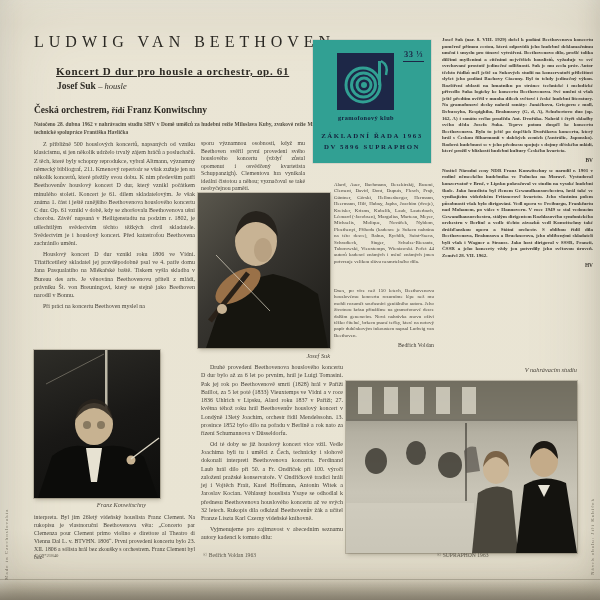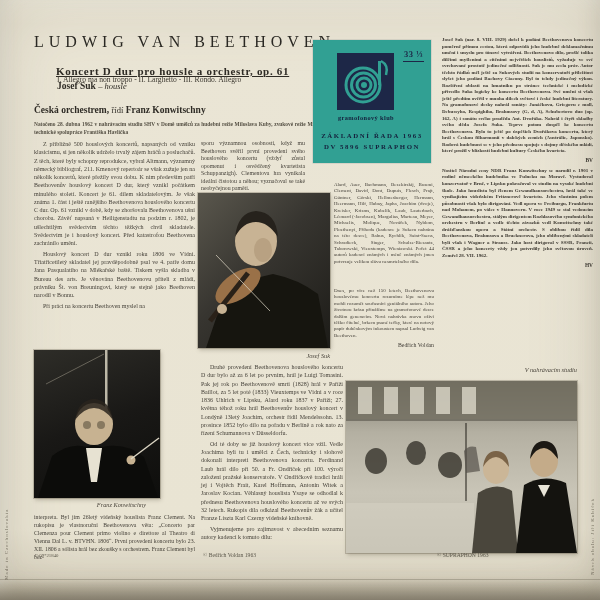--- a/index.html
+++ b/index.html
@@ -8,21 +8,21 @@
     background:linear-gradient(180deg,#f0ecdd 0%,#eae5d5 4%,#e9e4d3 88%,#ddd7c5 96%,#c3bdab 100%);
     box-shadow:inset 0 0 70px rgba(120,108,85,.22), inset 0 -14px 22px rgba(90,82,66,.18), inset 6px 0 14px rgba(255,255,250,.35);}
   .abs{position:absolute;}
   .title{left:34px;top:33px;font-size:16px;letter-spacing:5px;color:#2a2823;white-space:nowrap;}
   .subtitle{left:56px;top:65px;font-size:11px;font-weight:bold;letter-spacing:.7px;color:#2e2b25;white-space:nowrap;text-decoration:underline;}
   .movements{left:57px;top:75px;font-size:7.6px;color:#3c3830;white-space:nowrap;}
   .soloist{left:57px;top:81px;font-size:9.5px;color:#2e2b25;white-space:nowrap;}
   .soloist .n{font-weight:bold;}
   .soloist .i{font-style:italic;font-size:8.5px;}
   .orch{left:34px;top:105px;font-size:9.5px;font-weight:bold;color:#2e2b25;white-space:nowrap;}
-  .orch .pre{font-weight:normal;font-size:8.5px;}
+  .orch .pre{font-weight:bold;font-size:8.5px;}
   .recnote{left:34px;top:120px;width:322px;font-size:5.4px;font-weight:bold;line-height:1.5;color:#555044;text-align:justify;}
   .txt{font-size:6px;line-height:1.38;text-align:justify;color:#46423a;}
   .txt p{margin:0;}
   .txt p + p{margin-top:2.5px;}
   .txt .ind{text-indent:9px;}
   .col-left{left:34px;top:140px;width:161px;}
   .col-left-bottom{left:34px;top:514px;width:161px;font-size:5.8px;}
   .col-mid-top{left:201px;top:140px;width:104px;font-size:5.8px;line-height:1.3;}
   .col-mid-main{left:201px;top:363px;width:142px;}
   .names{left:334px;top:182px;width:100px;font-size:5px;line-height:1.28;text-align:justify;color:#45413a;}
@@ -56,21 +56,20 @@
   .edge-b{left:0;bottom:0;width:600px;height:20px;background:linear-gradient(180deg,rgba(130,120,98,0) 0%,rgba(130,120,98,.25) 40%,rgba(96,88,72,.55) 100%);}
   .edge-line{left:0;bottom:20px;width:600px;height:1px;background:rgba(90,82,66,.3);}
 </style>
 </head>
 <body>
 
 <div class="sleeve">
 
   <div class="abs title">LUDWIG VAN BEETHOVEN</div>
   <div class="abs subtitle">Koncert D dur pro housle a orchestr, op. 61</div>
-  <div class="abs movements">I. Allegro ma non troppo - II. Larghetto - III. Rondo. Allegro</div>
   <div class="abs soloist">
     <span class="n">Josef Suk</span>
     <span class="i">– housle</span>
   </div>
   <div class="abs orch">
     <span>Česká orchestrem,</span>
     <span class="pre">řídí</span>
     <span>Franz Konwitschny</span>
   </div>
   <div class="abs recnote">Natočeno 28. dubna 1962 v nahrávacím studiu SHV v Domě umělců za hudební režie Miloslava Kuby, zvukové režie Miloslava Kulhana a technické spolupráce Františka Havlíčka</div>

